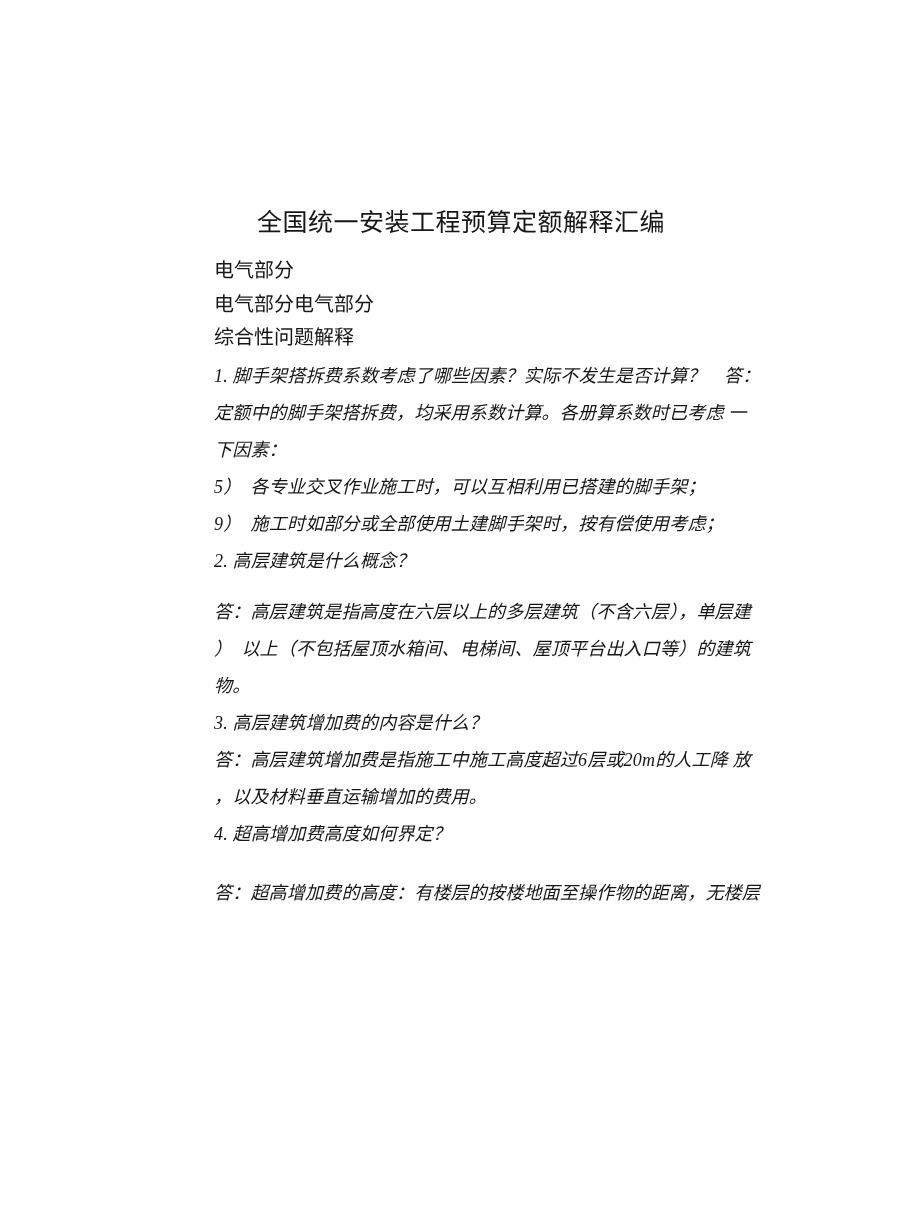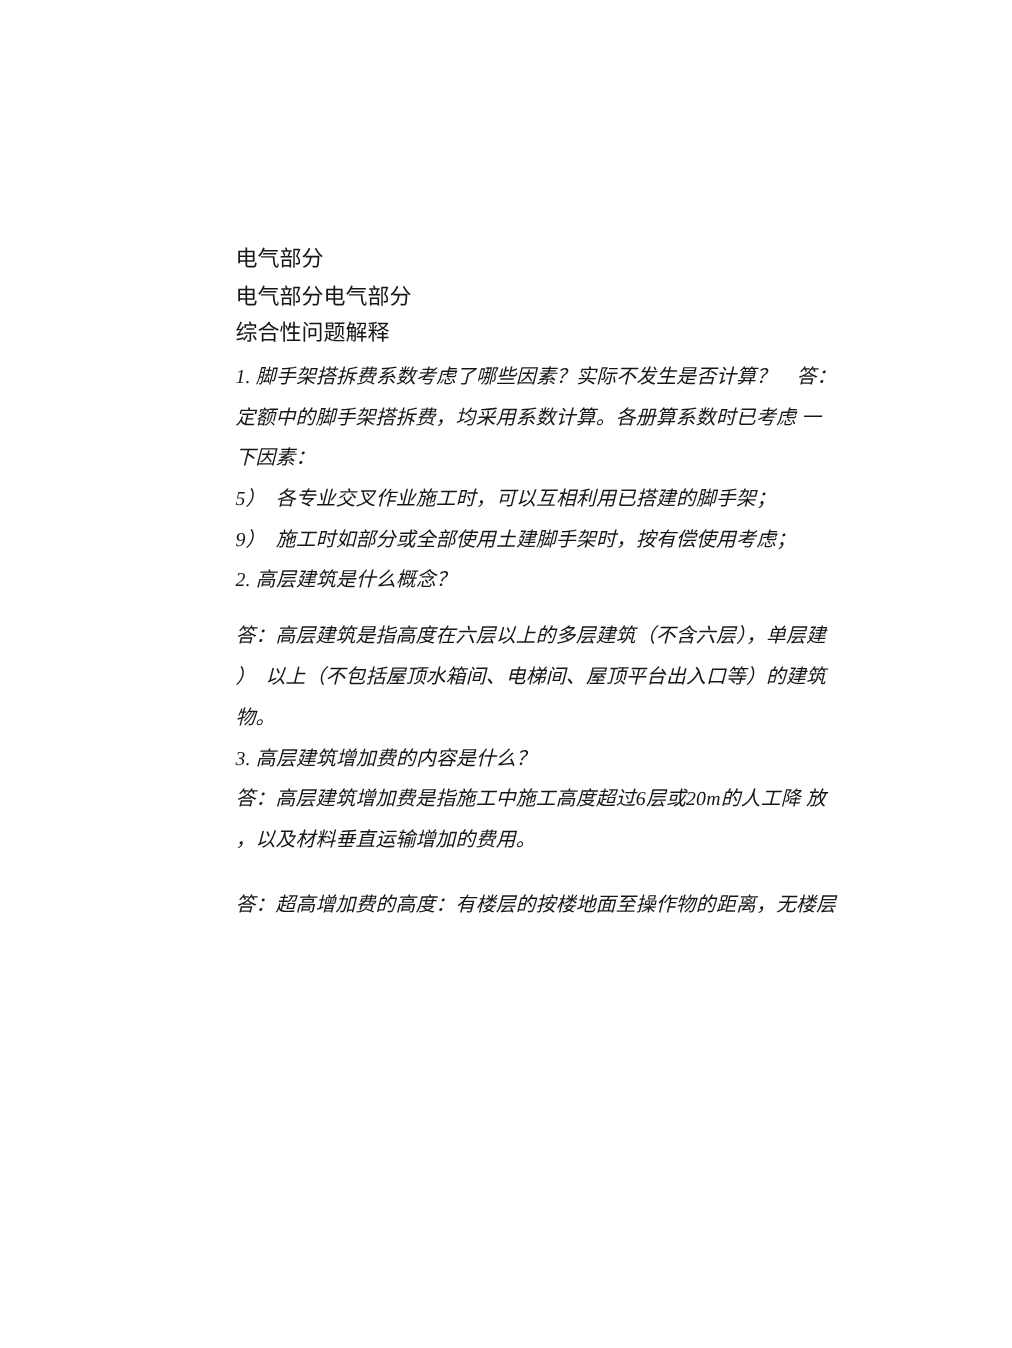--- a/index.html
+++ b/index.html
@@ -63,37 +63,39 @@
   .gap-before-lg {
     margin-top: 22px;
   }
 </style>
 </head>
 <body>
 
 <div class="page">
   <div class="content">
 
+    <h1 class="doc-title">全国统一安装工程预算定额解释汇编</h1>
 
     <div class="meta-block">
       <div class="meta-line">电气部分</div>
       <div class="meta-line">电气部分电气部分</div>
       <div class="meta-line">综合性问题解释</div>
     </div>
 
     <div class="body-block">
       <div class="body-line">1. 脚手架搭拆费系数考虑了哪些因素？实际不发生是否计算？　答：</div>
       <div class="body-line">定额中的脚手架搭拆费，均采用系数计算。各册算系数时已考虑 一</div>
       <div class="body-line">下因素：</div>
       <div class="body-line">5）　各专业交叉作业施工时，可以互相利用已搭建的脚手架；</div>
       <div class="body-line">9）　施工时如部分或全部使用土建脚手架时，按有偿使用考虑；</div>
       <div class="body-line">2. 高层建筑是什么概念？</div>
       <div class="body-line gap-before-sm">答：高层建筑是指高度在六层以上的多层建筑（不含六层），单层建</div>
       <div class="body-line">）　以上（不包括屋顶水箱间、电梯间、屋顶平台出入口等）的建筑</div>
       <div class="body-line">物。</div>
       <div class="body-line">3. 高层建筑增加费的内容是什么？</div>
       <div class="body-line">答：高层建筑增加费是指施工中施工高度超过6层或20m的人工降 放</div>
       <div class="body-line">，以及材料垂直运输增加的费用。</div>
+      <div class="body-line">4. 超高增加费高度如何界定？</div>
       <div class="body-line gap-before-lg">答：超高增加费的高度：有楼层的按楼地面至操作物的距离，无楼层</div>
     </div>
 
   </div>
 </div>
 
 </body></html>

